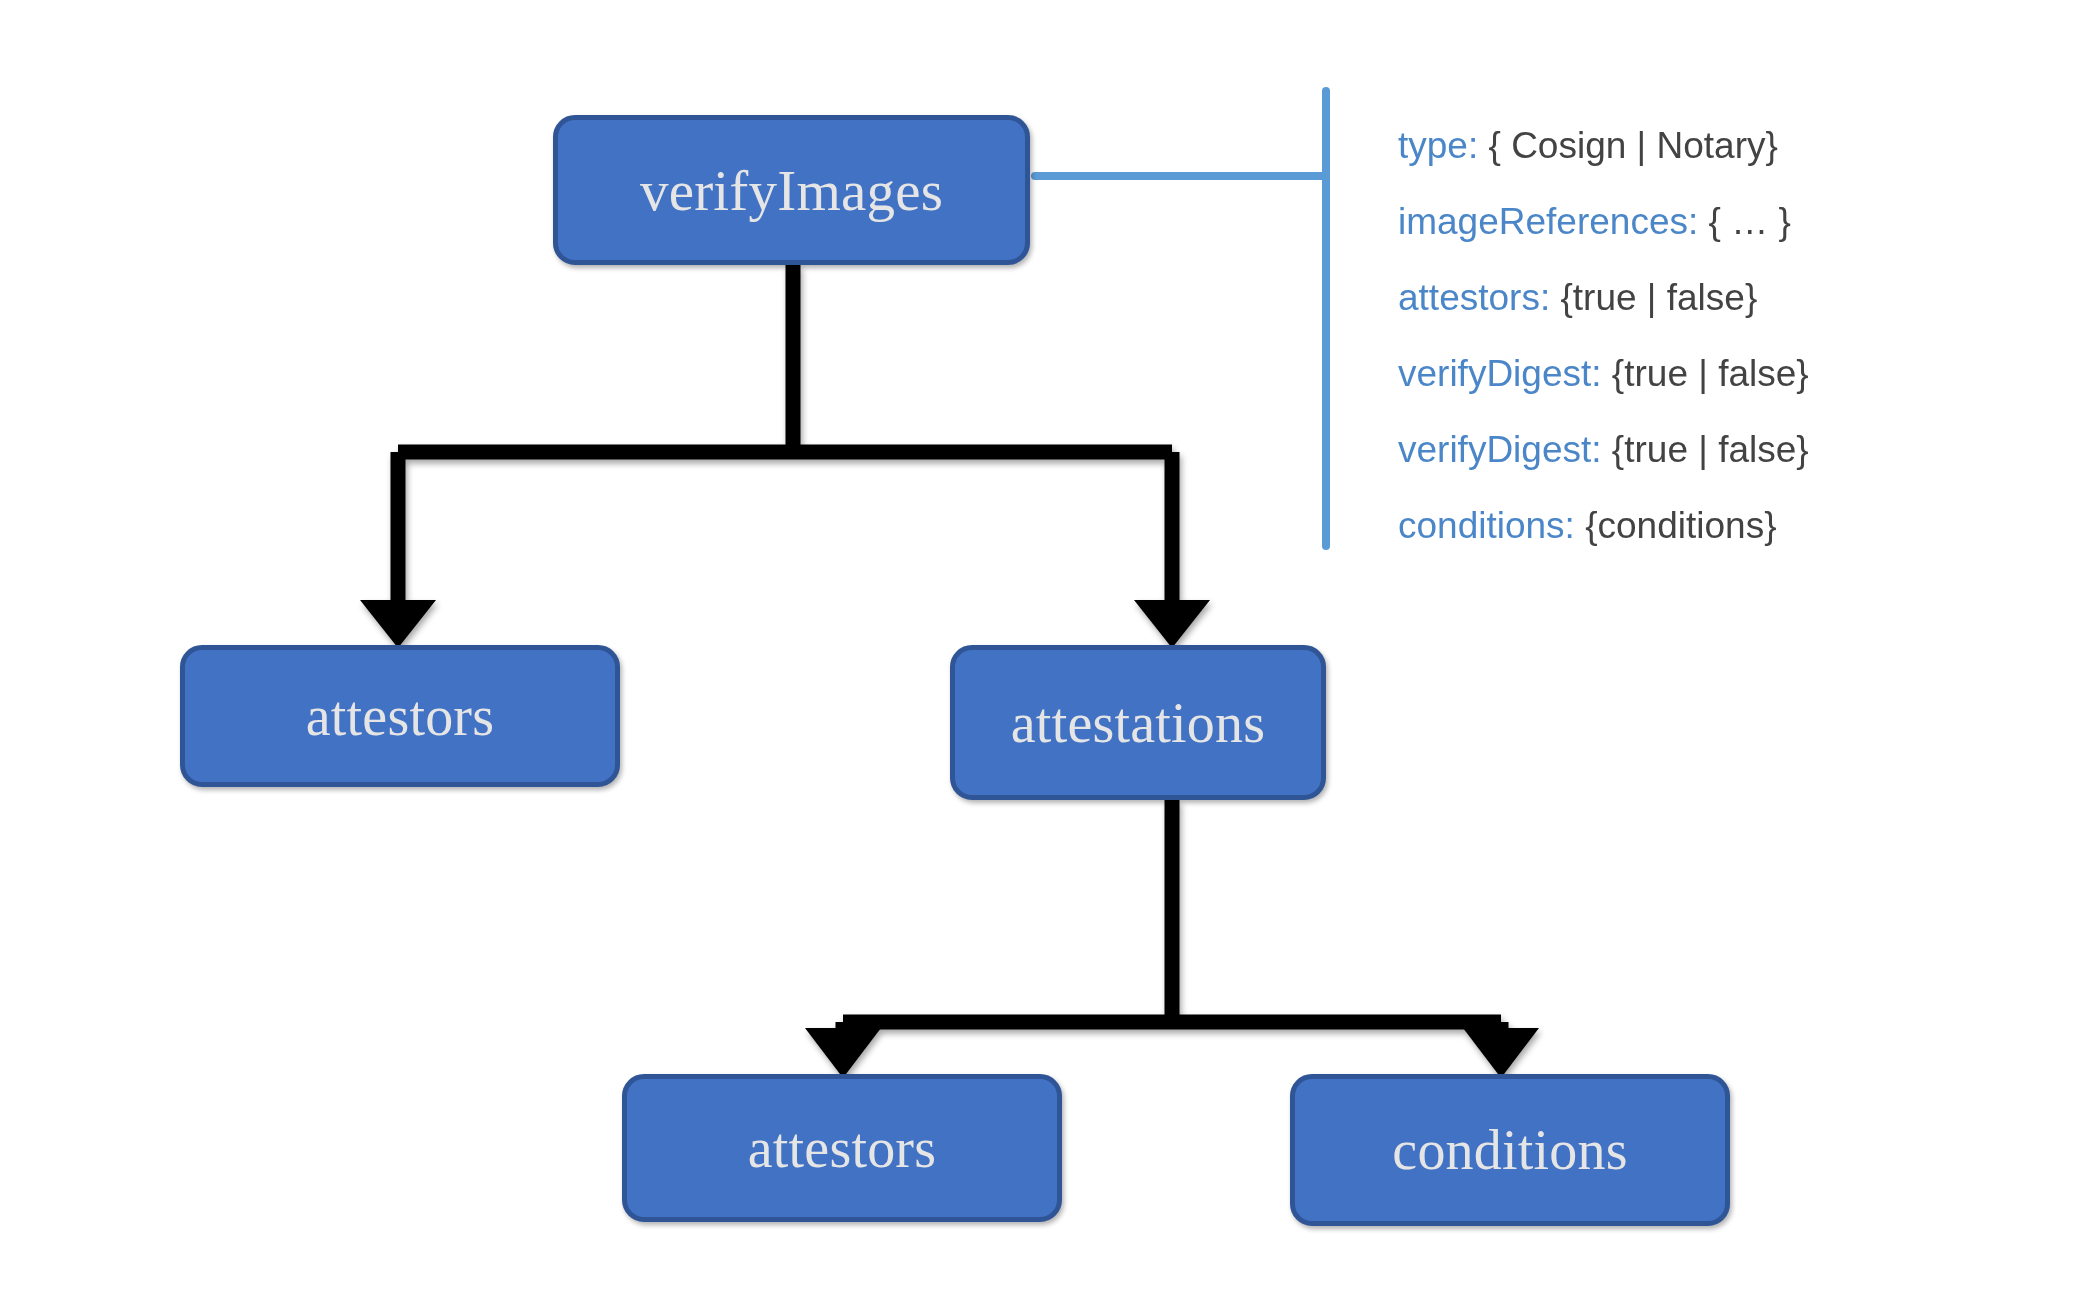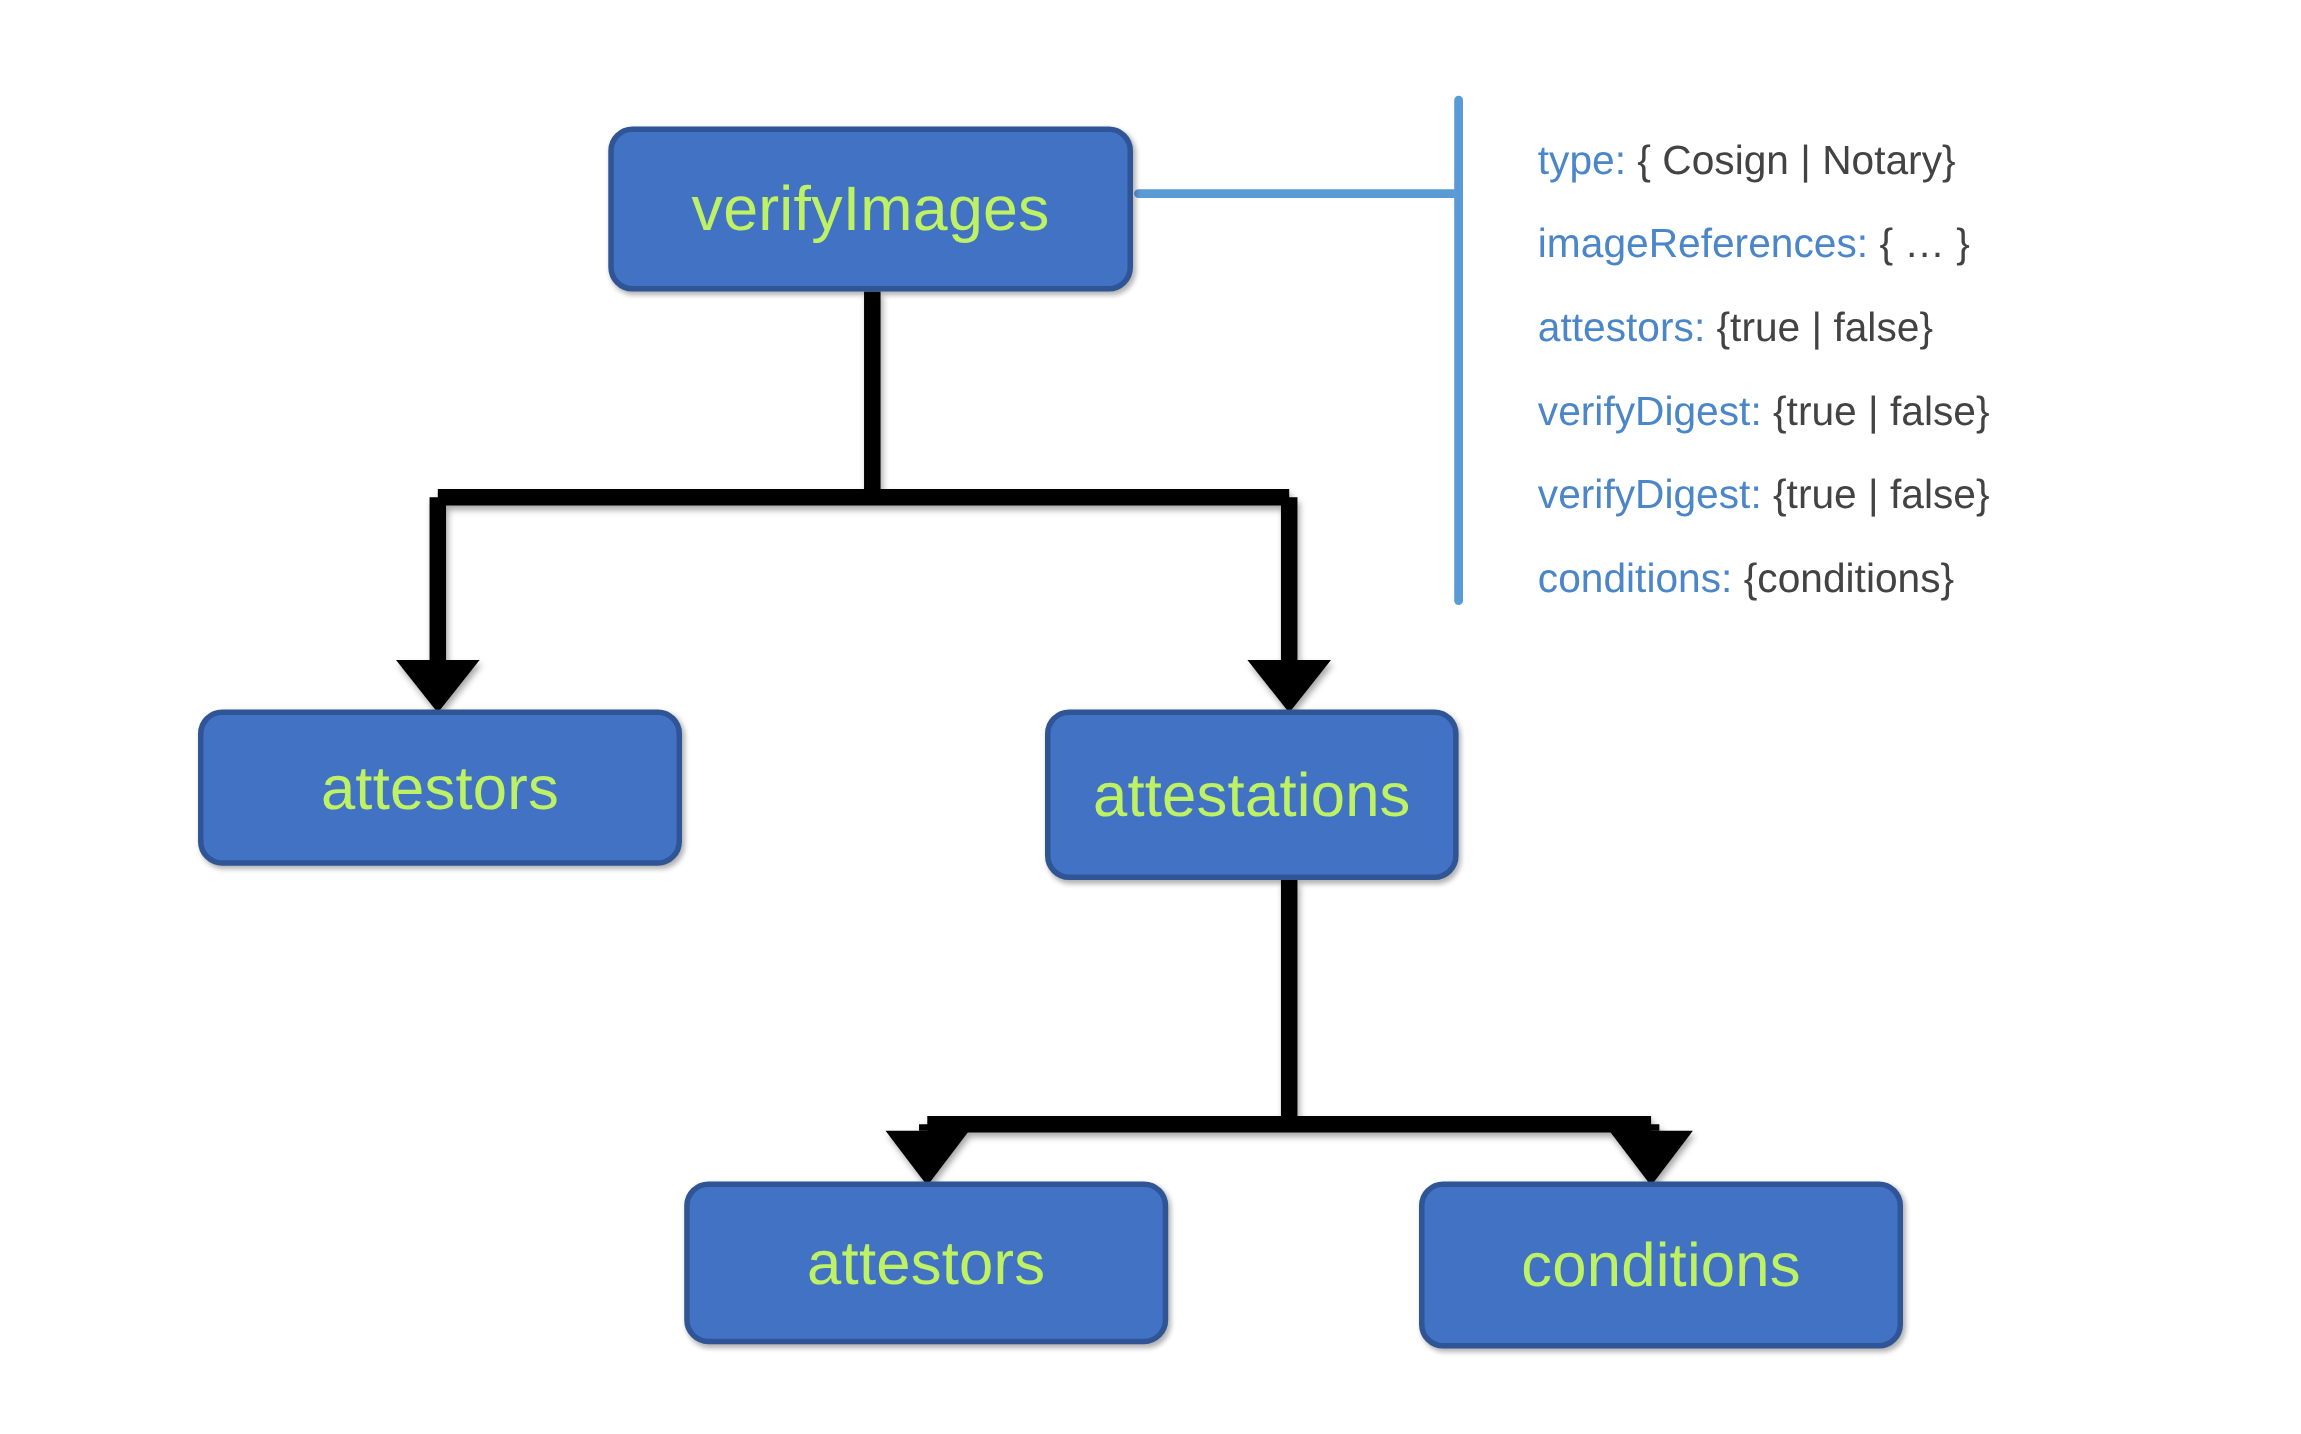--- a/index.html
+++ b/index.html
@@ -26,22 +26,22 @@
   }
   .node {
     position: absolute;
     box-sizing: border-box;
     background: #4272C4;
     border: 5px solid #2F5597;
     border-radius: 22px;
     display: flex;
     align-items: center;
     justify-content: center;
-    color: #bef264;
-    font-family: Liberation Sans, sans-serif;
+    color: #e5e5e5;
+    font-family: Liberation Serif, serif;
     font-weight: 400;
     letter-spacing: 0.2px;
     box-shadow: 2px 3px 5px rgba(0,0,0,0.30);
     z-index: 3;
   }
   .node span { display: block; line-height: 1; }
 
   #node-verifyimages { left: 553px;  top: 115px;  width: 477px; height: 150px; font-size: 57px; }
   #node-attestors-1  { left: 180px;  top: 645px;  width: 440px; height: 142px; font-size: 56px; }
   #node-attestations { left: 950px;  top: 645px;  width: 376px; height: 155px; font-size: 56px; }

